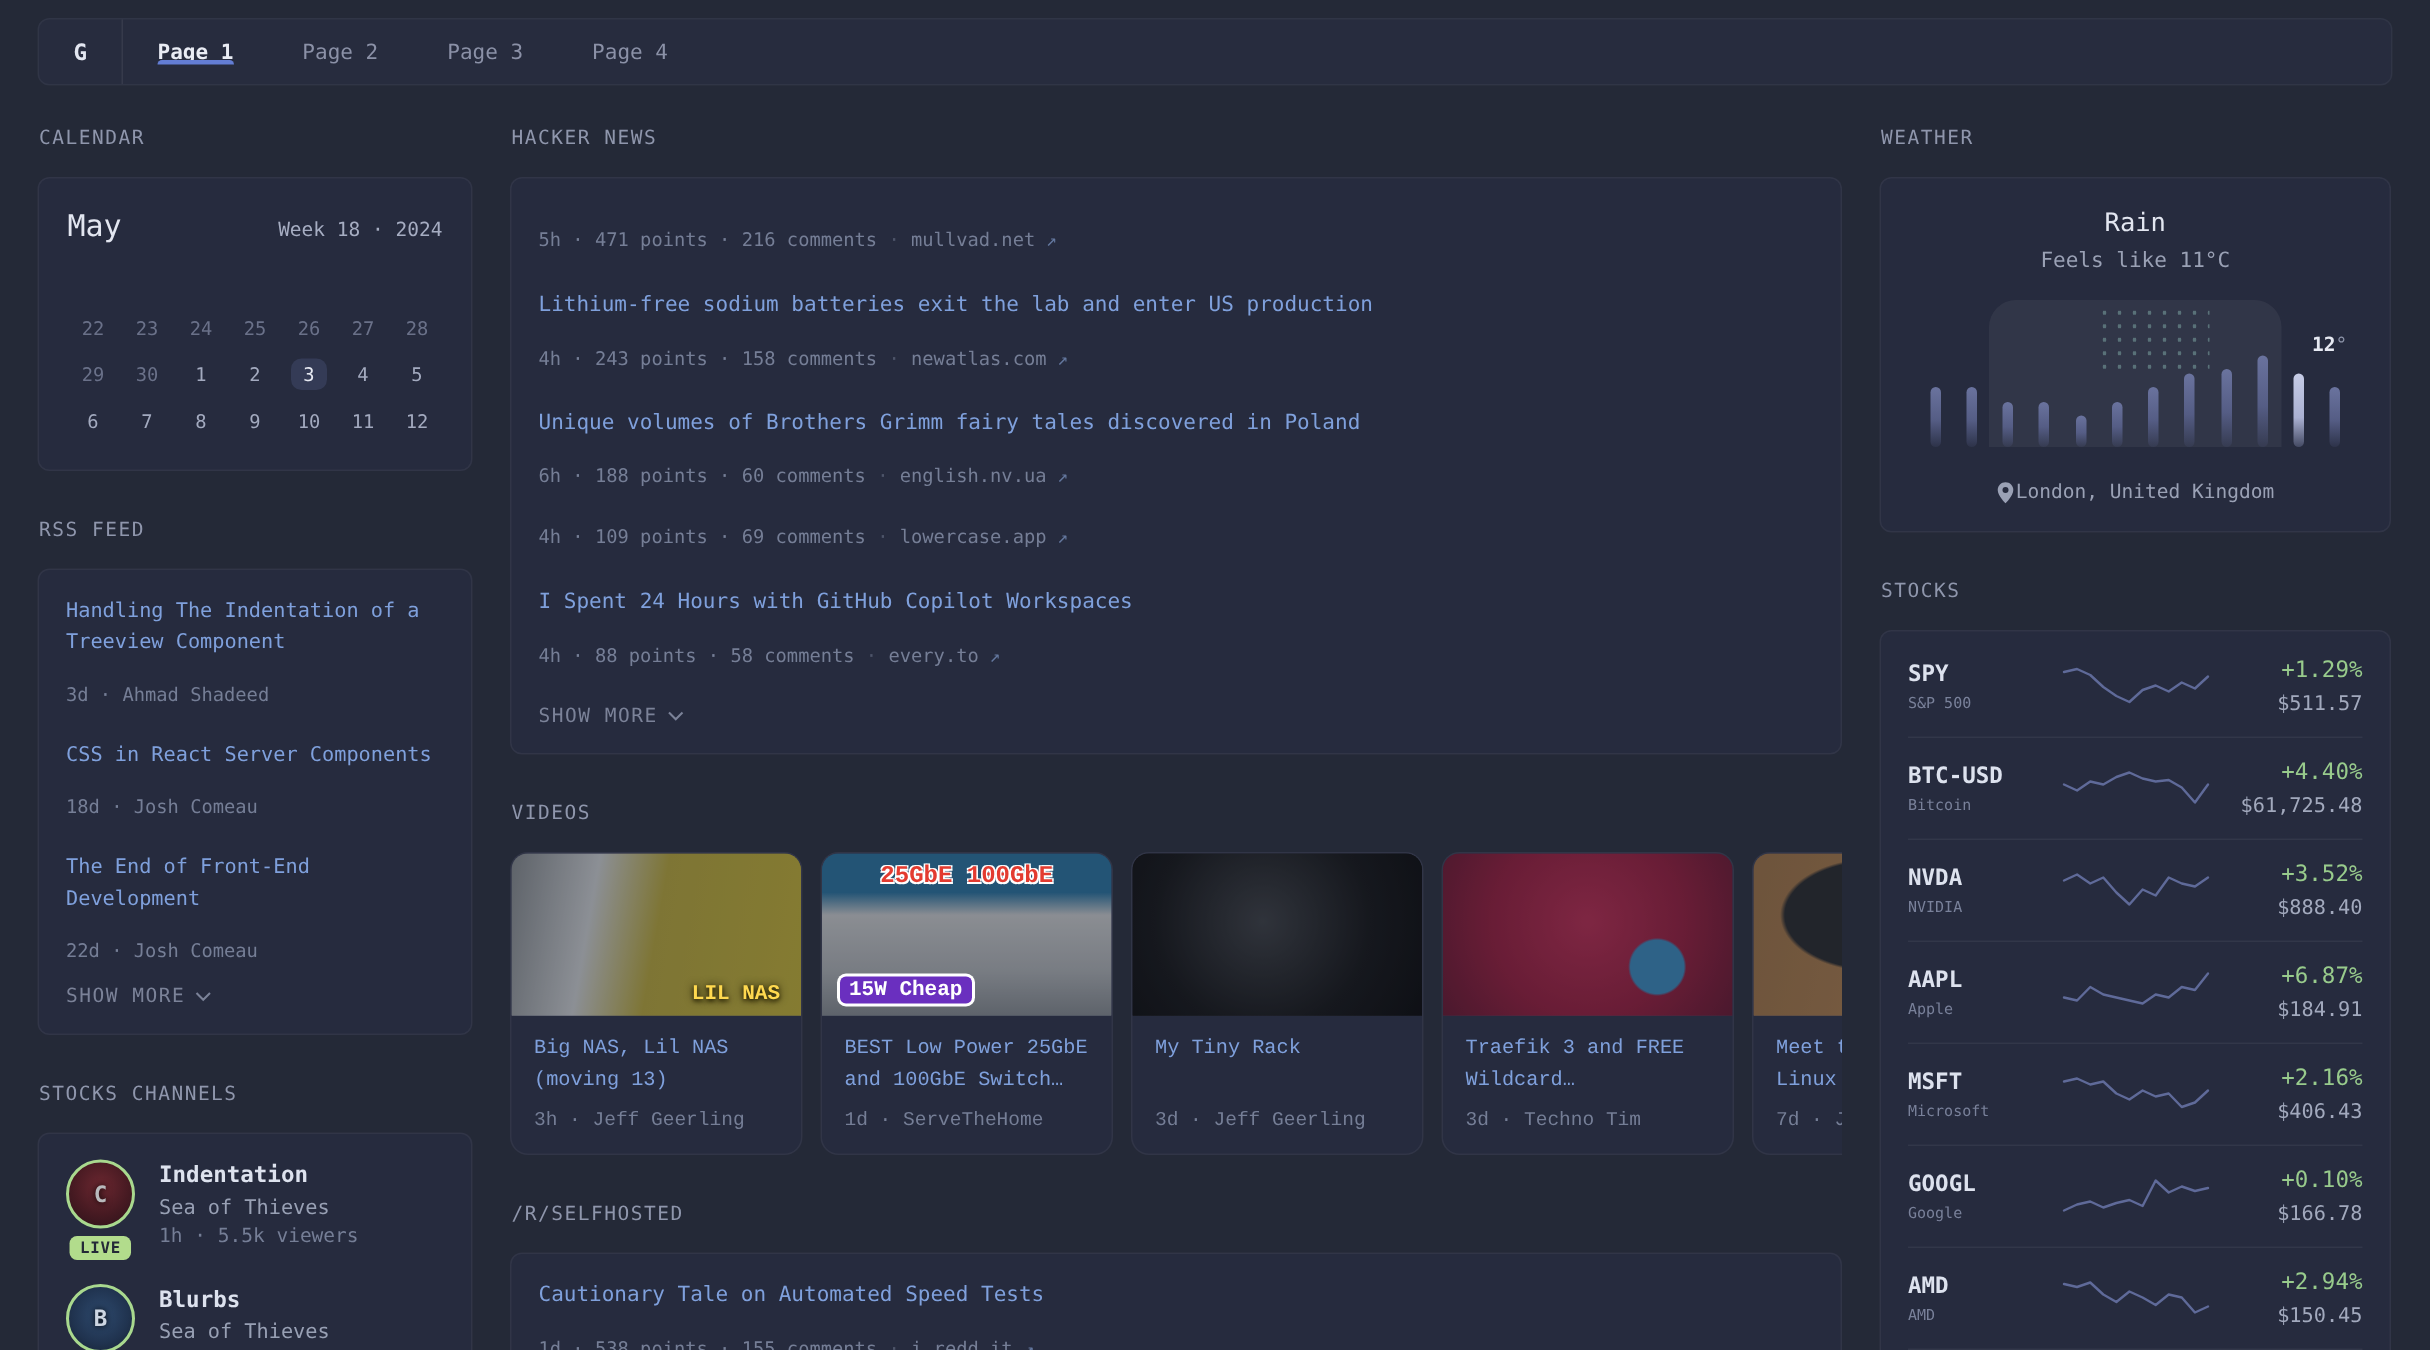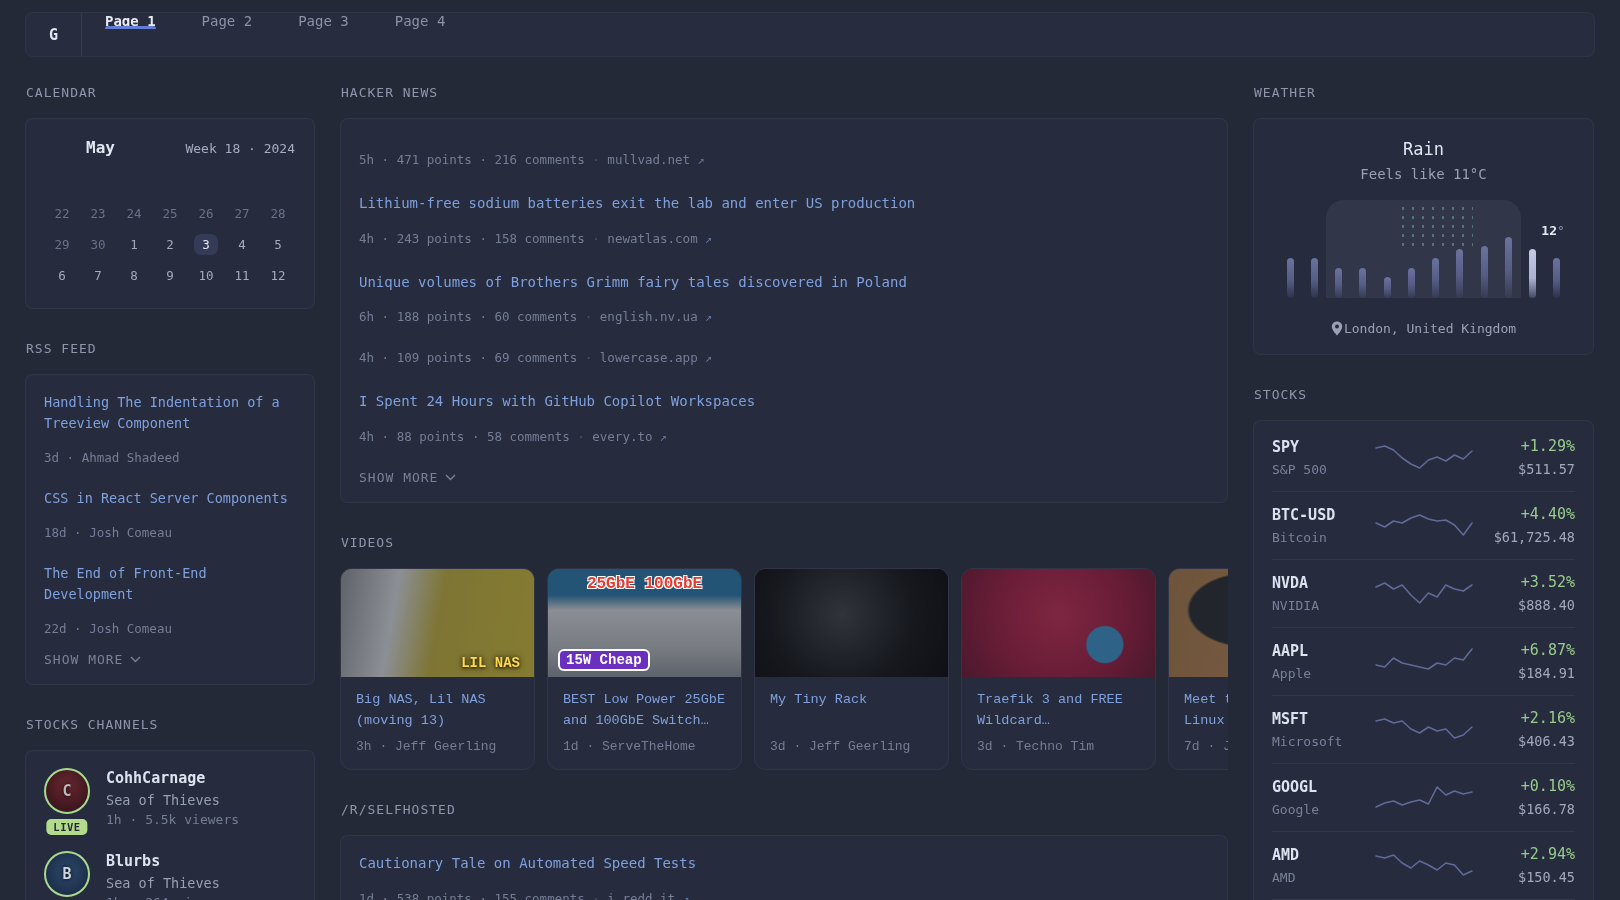--- a/index.html
+++ b/index.html
@@ -21,21 +21,21 @@
     border-radius:8px;
     display:flex;
     align-items:stretch;
   }
   .logo {
     width:56px;
     display:flex; align-items:center; justify-content:center;
     color:#e3e7f1; font-weight:bold; font-size:15px;
     border-right:1px solid rgba(255,255,255,0.07);
   }
-  .tabs { display:flex; align-items:flex-start; }
+  .tabs { display:flex; align-items:center; }
   .tab {
     position:relative;
     display:flex; align-items:center;
     padding:0 23px;
     color:#8b91a7; font-size:14px; cursor:pointer;
   }
   .tab.active .tab-label { color:#e9ecf4; font-weight:bold; }
   .tab.active::after {
     content:""; position:absolute; left:23px; right:23px; bottom:0;
     height:3px; border-radius:3px 3px 0 0; background:#637dd4;
@@ -56,21 +56,21 @@
   .col > .section-title:first-child { margin-top:0; }
   .card {
     background:#262b3e;
     border:1px solid rgba(255,255,255,0.05);
     border-radius:8px;
     padding:17px 18px;
   }
 
   
   .cal-head { display:flex; justify-content:space-between; align-items:baseline; margin:2px 1px 14px; }
-  .cal-month { color:#e2e6f0; font-weight:bold; font-size:16px;margin-left:41px; }
+  .cal-month { color:#e2e6f0; font-weight:normal; font-size:20px; }
   .cal-week { color:#a6adc2; font-size:13px; }
   .cal-grid { display:grid; grid-template-columns:repeat(7,1fr); }
   .cal-cell { height:27px; display:flex; align-items:center; justify-content:center; font-size:12.5px; color:#a3aabf; }
   .cal-grid + .cal-grid .cal-cell { height:31px; }
   .wd .cal-cell { color:#575e75; font-size:12px; }
   .cal-cell.dim { color:#6a7189; }
   .cal-cell .day-n { padding:3px 8px; border-radius:7px; }
   .cal-cell.selected .day-n { background:#343b56; color:#e6e9f2; }
 
   
@@ -172,21 +172,21 @@
   .w-loc svg { flex:0 0 auto; }
 
   
   .stocks-card { padding:3px 18px; }
   .stock-row {
     display:grid; grid-template-columns:1fr 96px 1fr; align-items:center;
     padding:13px 0 14px; cursor:pointer;
   }
   .stock-row + .stock-row { border-top:1px solid rgba(255,255,255,0.06); }
   .stock-sym { color:#dde2ee; font-weight:bold; font-size:15px; }
-  .stock-name { color:#79819a; font-size:13px; margin-top:6px; min-height:10px; }
+  .stock-name { color:#79819a; font-size:10px; margin-top:6px; min-height:10px; }
   .spark { width:96px; height:30px; overflow:visible; }
   .spark polyline { fill:none; stroke:#5f6a99; stroke-width:1.6; stroke-linejoin:round; stroke-linecap:round; }
   .stock-val { text-align:right; }
   .stock-change { color:#98cb8c; font-size:15px; }
   .stock-price { color:#a2a9bd; font-size:13.5px; margin-top:6px; min-height:10px; }
 </style>
 </head>
 <body>
 
 <div class="navbar">
@@ -320,21 +320,21 @@
     <div class="card">
       <div>
           <div class="tw-item">
     <div class="tw-av-wrap">
       <div class="tw-av av-cohh">
         <span class="tw-letter">C</span>
       </div>
       <span class="tw-badge">LIVE</span>
     </div>
     <div class="tw-info">
-      <div class="tw-name">CohhCarnage</div>
+      <div class="tw-name">Indentation</div>
       <div class="tw-game">Sea of Thieves</div>
       <div class="tw-meta">1h · 5.5k viewers</div>
     </div>
   </div>
           <div class="tw-item">
     <div class="tw-av-wrap">
       <div class="tw-av av-blurbs">
         <span class="tw-letter">B</span>
       </div>
       <span class="tw-badge">LIVE</span>

